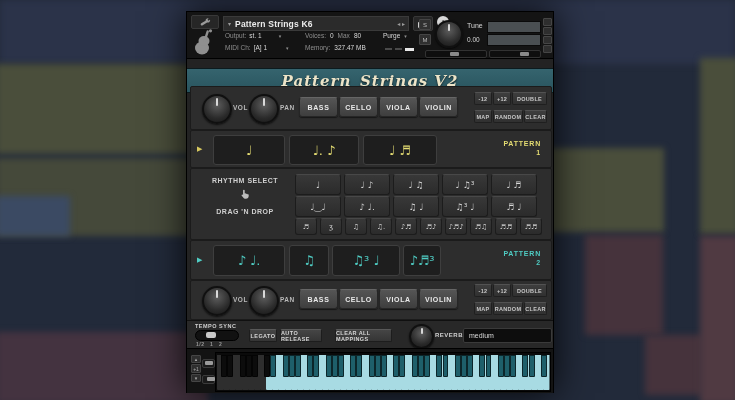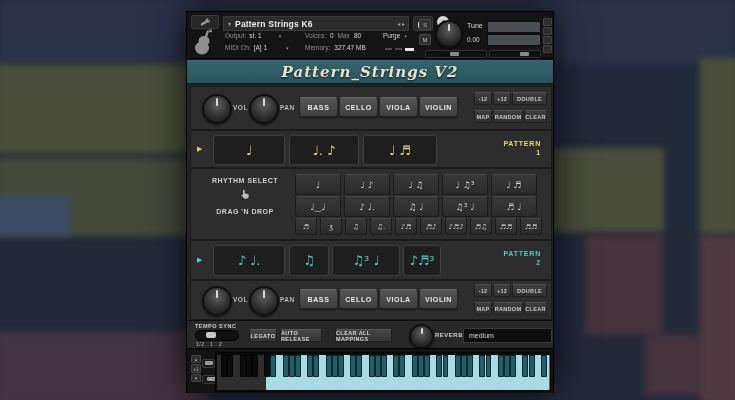--- a/index.html
+++ b/index.html
@@ -22,21 +22,21 @@
   .smbtn{width:10px;height:9px;background:#303030;border:1px solid #454545;border-radius:1px;
          color:#bbb;font-size:6px;display:flex;align-items:center;justify-content:center;}
   .knob{border-radius:50%;background:radial-gradient(circle at 50% 35%,#5d5d5d,#2a2a2a 62%,#151515 100%);
         border:2px solid #101010;box-shadow:0 1px 2px rgba(0,0,0,.7);}
   .knob:after{content:"";position:absolute;left:50%;top:8%;width:2px;height:30%;margin-left:-1px;
         background:#d9d9d9;border-radius:1px;}
   .meterbar{background:#4a4f52;border:1px solid #0a0a0a;}
   .hslider{background:#0e0e0e;border:1px solid #323232;border-radius:2px;}
   .hslider .hnd{position:absolute;top:1px;width:9px;height:4px;background:#8a8a8a;border-radius:1px;}
   
-  #banner{position:absolute;left:0;top:47px;width:366px;height:23px;background:linear-gradient(#35646e,#29545e);
+  #banner{position:absolute;left:0;top:56px;width:366px;height:23px;background:linear-gradient(#35646e,#29545e);
           border-top:1px solid #0c1b1e;border-bottom:1px solid #0c1b1e;display:flex;align-items:center;justify-content:center;}
   #banner .script{font-family:"DejaVu Serif",serif;font-style:italic;font-weight:bold;font-size:15px;
           color:#ece4c8;text-shadow:0 1px 2px rgba(0,0,0,.8);letter-spacing:1px;}
   
   .panel{position:absolute;left:3px;width:360px;background:#2d2d2d;border:1px solid #1b1b1b;border-radius:2px;}
   .lab{color:#b9b9b9;font-size:6.5px;font-weight:bold;letter-spacing:.5px;}
   .ibtn{background:linear-gradient(#555,#3e3e3e);border:1px solid #262626;border-top-color:#666;
         border-radius:3px;color:#eaeaea;font-size:7px;font-weight:bold;letter-spacing:.6px;
         display:flex;align-items:center;justify-content:center;box-shadow:0 1px 1px rgba(0,0,0,.5);}
   .sbtn{background:linear-gradient(#3e3e3e,#303030);border:1px solid #1f1f1f;border-top-color:#525252;

